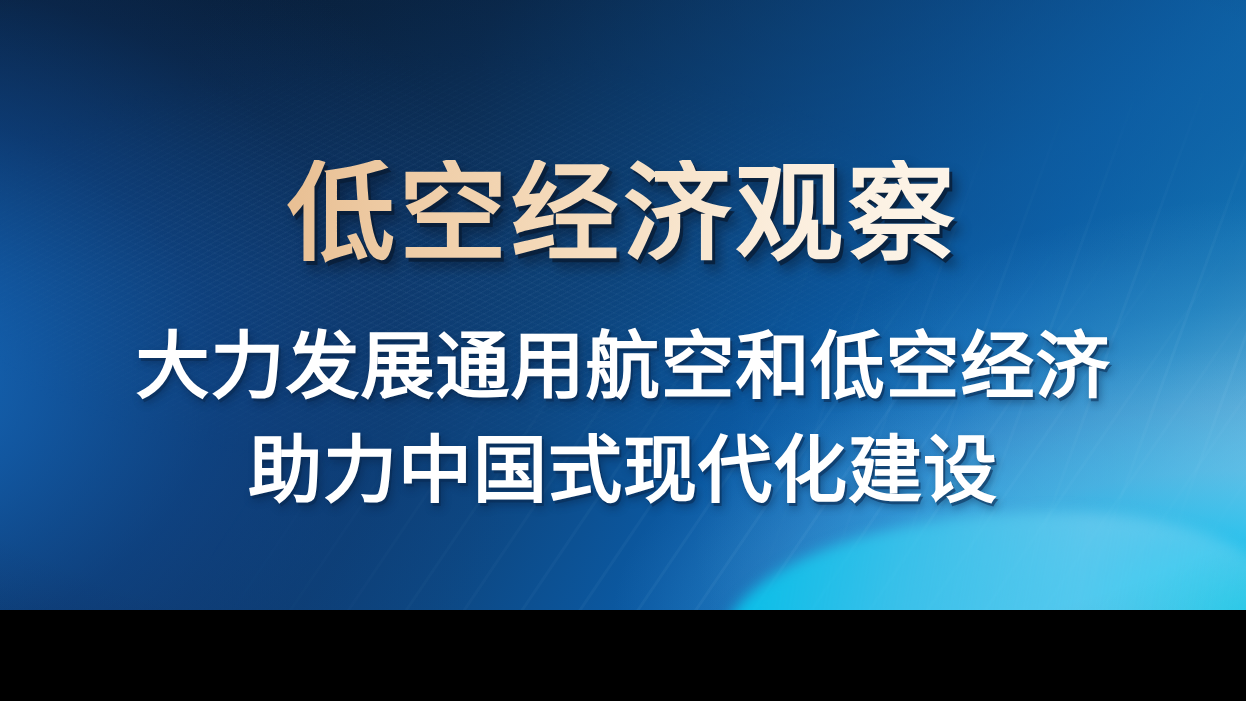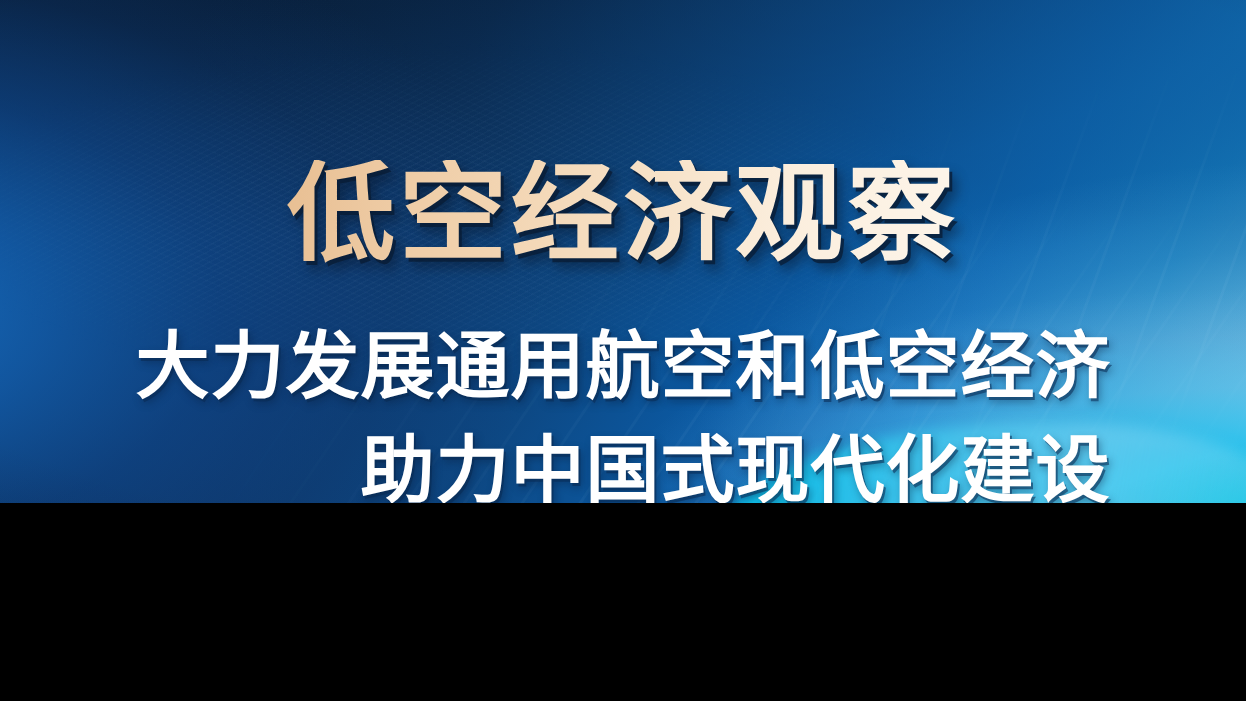--- a/index.html
+++ b/index.html
@@ -9,21 +9,21 @@
     background: #000;
   }
   body {
     font-family: "Liberation Sans", "DejaVu Sans", sans-serif;
   }
 
   
   #banner {
     position: relative;
     width: 1246px;
-    height: 503px;
+    height: 610px;
     overflow: hidden;
     background: #0c2748;
   }
 
   .layer {
     position: absolute;
     inset: 0;
     pointer-events: none;
   }
 
@@ -306,21 +306,20 @@
     line-height: 1.26;
     letter-spacing: 1px;
     white-space: nowrap;
     text-shadow:
       2px 3px 0px rgba(10,42,82,0.55),
       3px 5px 9px rgba(6,28,60,0.42);
   }
 
   .subhead .line {
     display: block;
-    text-align: right;
   }
   .subhead .line + .line {
     margin-top: 12px;
     font-family: Liberation Serif, serif;
   }
 </style>
 </head>
 <body>
 
 <div id="banner">

